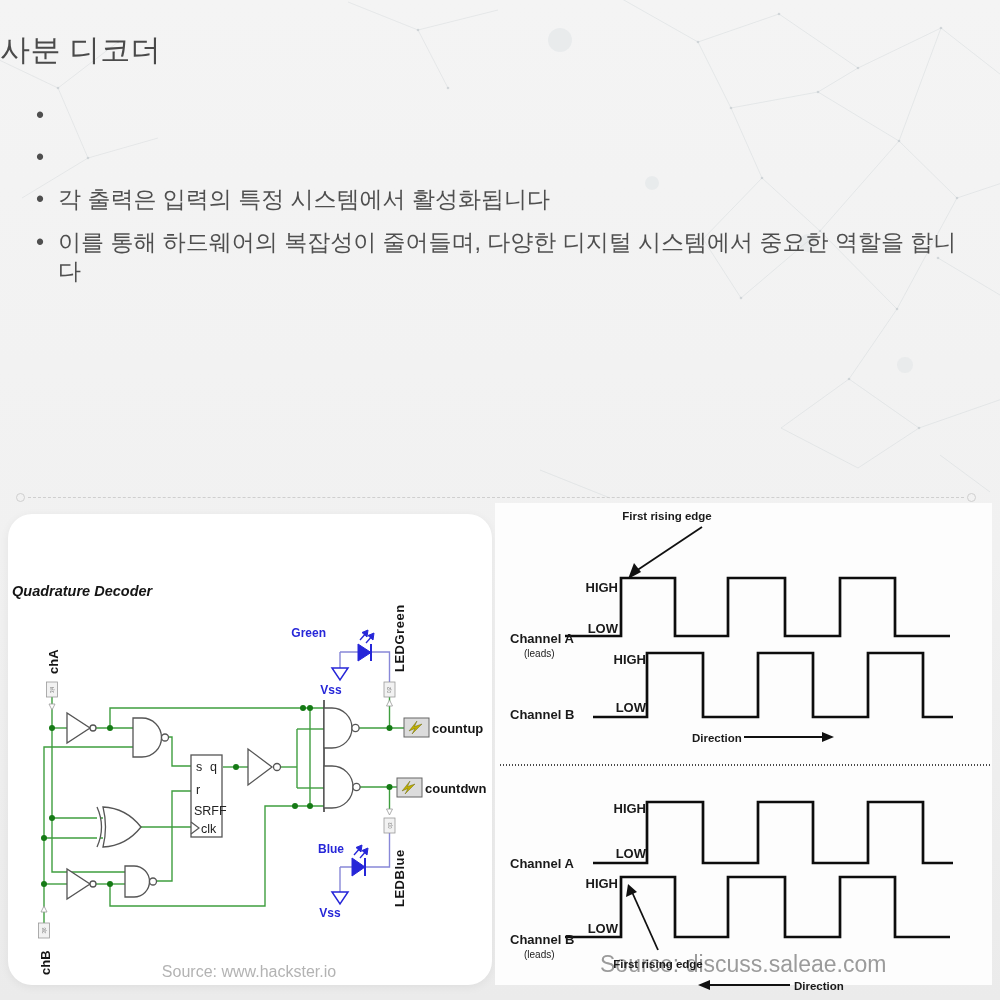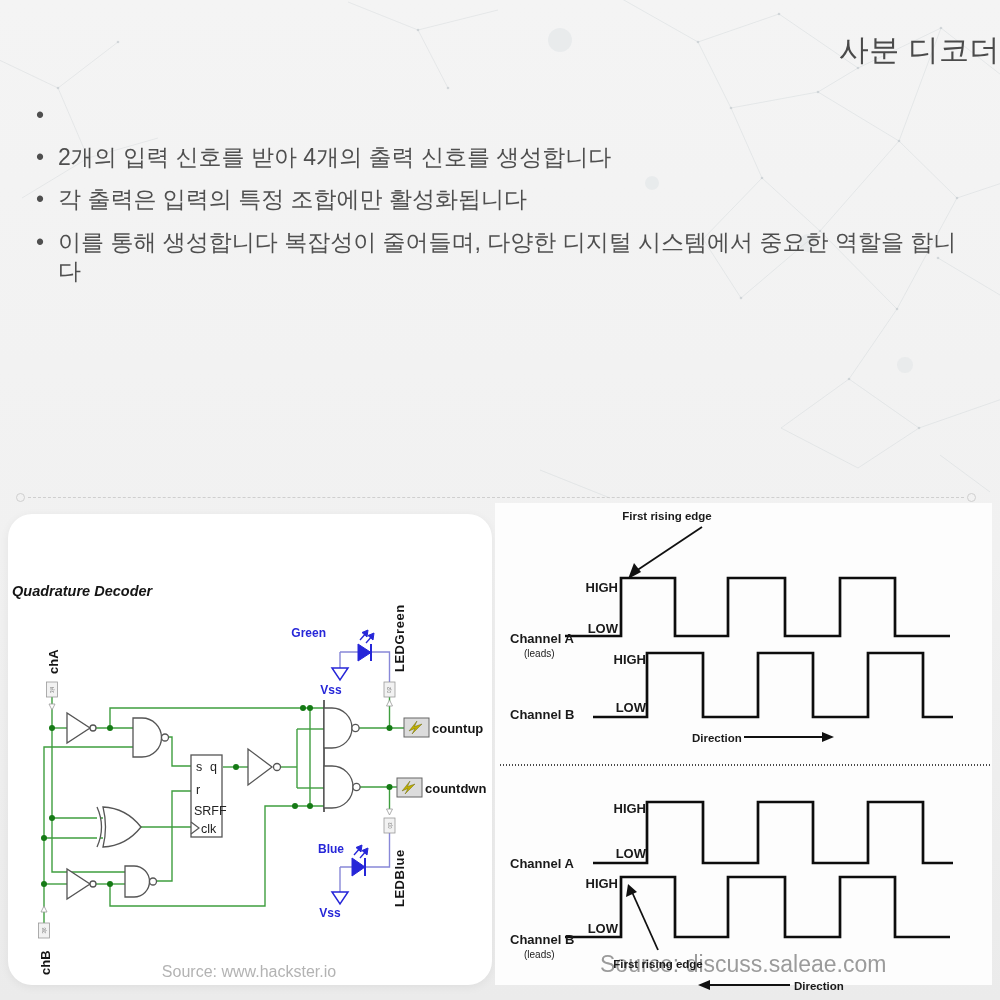--- a/index.html
+++ b/index.html
@@ -3,21 +3,21 @@
 <meta charset="utf-8">
 <style>
   html,body{margin:0;padding:0;}
   body{
     width:1000px;height:1000px;overflow:hidden;position:relative;
     background:linear-gradient(180deg,#f4f4f4 0%,#f1f1f1 55%,#ebebeb 100%);
     font-family:"Liberation Sans","DejaVu Sans",sans-serif;
   }
   #plexus{position:absolute;left:0;top:0;z-index:0;}
   #page-title{
-    position:absolute;top:30px;left:0;width:1000px;text-align:right;
+    position:absolute;top:30px;left:0;width:1000px;text-align:left;
     font-size:30px;color:#4a4a4a;letter-spacing:.5px;z-index:3;
   }
   #bullets{position:absolute;top:101px;left:36px;width:928px;z-index:3;}
   .bullet-item{display:flex;margin-bottom:13px;font-size:23px;color:#4f4f4f;line-height:1.27;}
   .bullet-dot{width:22px;flex:0 0 22px;color:#4f4f4f;}
   #divider{position:absolute;top:497px;left:28px;width:936px;border-top:1.5px dashed #cfcfcf;z-index:1;}
   .div-circle{position:absolute;top:-5px;width:7px;height:7px;border:1.5px solid #cfcfcf;border-radius:50%;background:transparent;}
   .div-circle.left{left:-12px;} .div-circle.right{right:-12px;}
   #circuit-card{
     position:absolute;left:8px;top:514px;width:484px;height:471px;background:#ffffff;
@@ -97,29 +97,28 @@
 </svg>
 
 <div id="page-title">사분 디코더</div>
 
 <div id="bullets">
   <div class="bullet-item">
     <span class="bullet-dot">•</span>
   </div>
   <div class="bullet-item">
     <span class="bullet-dot">•</span>
-    <span>2개의 입력 신호를 받아 4개의 출력 신호를 생성합니다</span>
   </div>
   <div class="bullet-item">
     <span class="bullet-dot">•</span>
-    <span>각 출력은 입력의 특정 조합에만 활성화됩니다</span>
+    <span>각 출력은 입력의 특정 시스템에서 활성화됩니다</span>
   </div>
   <div class="bullet-item">
     <span class="bullet-dot">•</span>
-    <span>이를 통해 생성합니다 복잡성이 줄어들며, 다양한 디지털 시스템에서 중요한 역할을 합니다</span>
+    <span>이를 통해 하드웨어의 복잡성이 줄어들며, 다양한 디지털 시스템에서 중요한 역할을 합니다</span>
   </div>
 </div>
 
 <div id="divider">
   <span class="div-circle left"></span>
   <span class="div-circle right"></span>
 </div>
 
 <div id="circuit-card"></div>
 <div id="timing-panel"></div>

